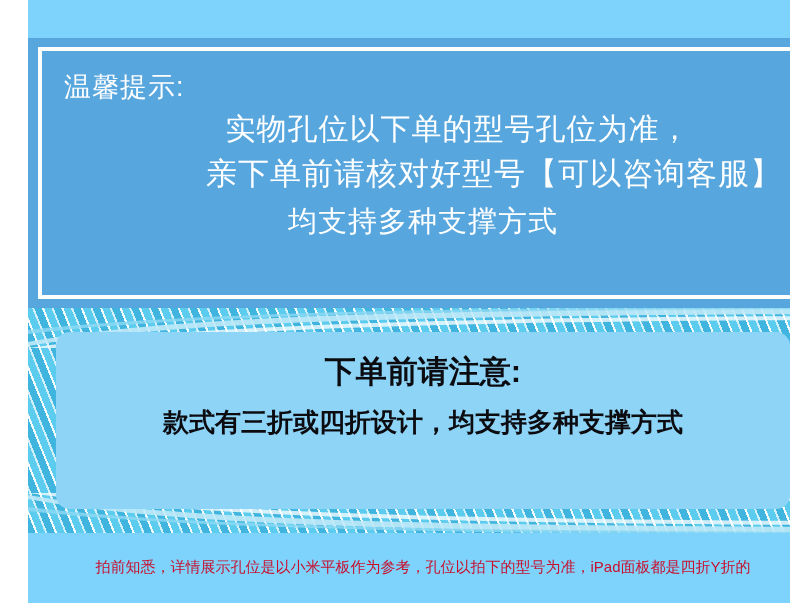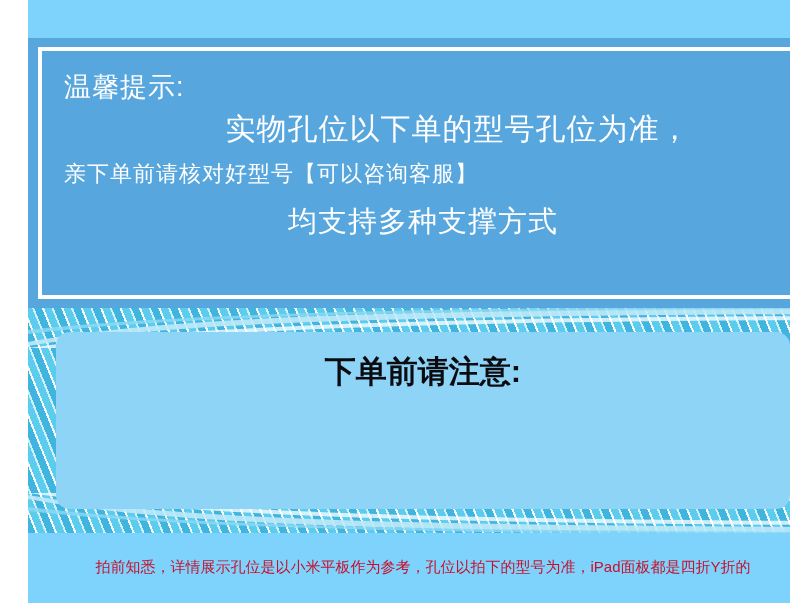--- a/index.html
+++ b/index.html
@@ -24,21 +24,21 @@
   }
   .notice-lines{
     position:absolute;left:0;top:0;right:0;bottom:0;
     padding:16px 22px 10px 22px;
     box-sizing:border-box;
     color:#ffffff;
   }
   .n-line{white-space:nowrap;letter-spacing:1px;}
   .n1{ text-align:left;  font-size:27px; line-height:40px; }
   .n2{ text-align:center;font-size:30px; line-height:44px; padding-left:70px;}
-  .n3{ text-align:left;font-size:22px; line-height:46px; }
+  .n3{ text-align:right;font-size:31px; line-height:46px; }
   .n4{ text-align:center;font-size:22px; line-height:40px; }
   .n5{ text-align:center;font-size:29px; line-height:48px; }
 
   
   .stripe-band{
     position:absolute;left:0;top:308px;width:790px;height:225px;
     overflow:hidden;
     background:#4bbde4;
   }
   .stripe-band .diag{
@@ -117,19 +117,20 @@
       <svg width="790" height="40" viewBox="0 0 790 40" preserveAspectRatio="none">
         <path d="M0,6 C150,34 420,38 790,40 L790,34 C420,32 150,28 0,2 Z" fill="#bfe9f8" opacity=".9"></path>
         <path d="M0,0 C170,24 430,30 790,32 L790,28 C430,26 170,20 0,-4 Z" fill="#ffffff" opacity=".75"></path>
         <path d="M0,18 C160,36 430,40 790,42 L790,39 C430,37 160,34 0,14 Z" fill="#8fd9f2" opacity=".8"></path>
       </svg>
     </div>
 
     <div class="inner-card">
       <div class="card-lines">
         <div class="c-line c1">下单前请注意:</div>
+        <div class="c-line c3">款式有三折或四折设计，均支持多种支撑方式</div>
       </div>
     </div>
   </div>
 
   <div class="footnote">拍前知悉，详情展示孔位是以小米平板作为参考，孔位以拍下的型号为准，iPad面板都是四折Y折的</div>
 
 </div>
 
 </body></html>

